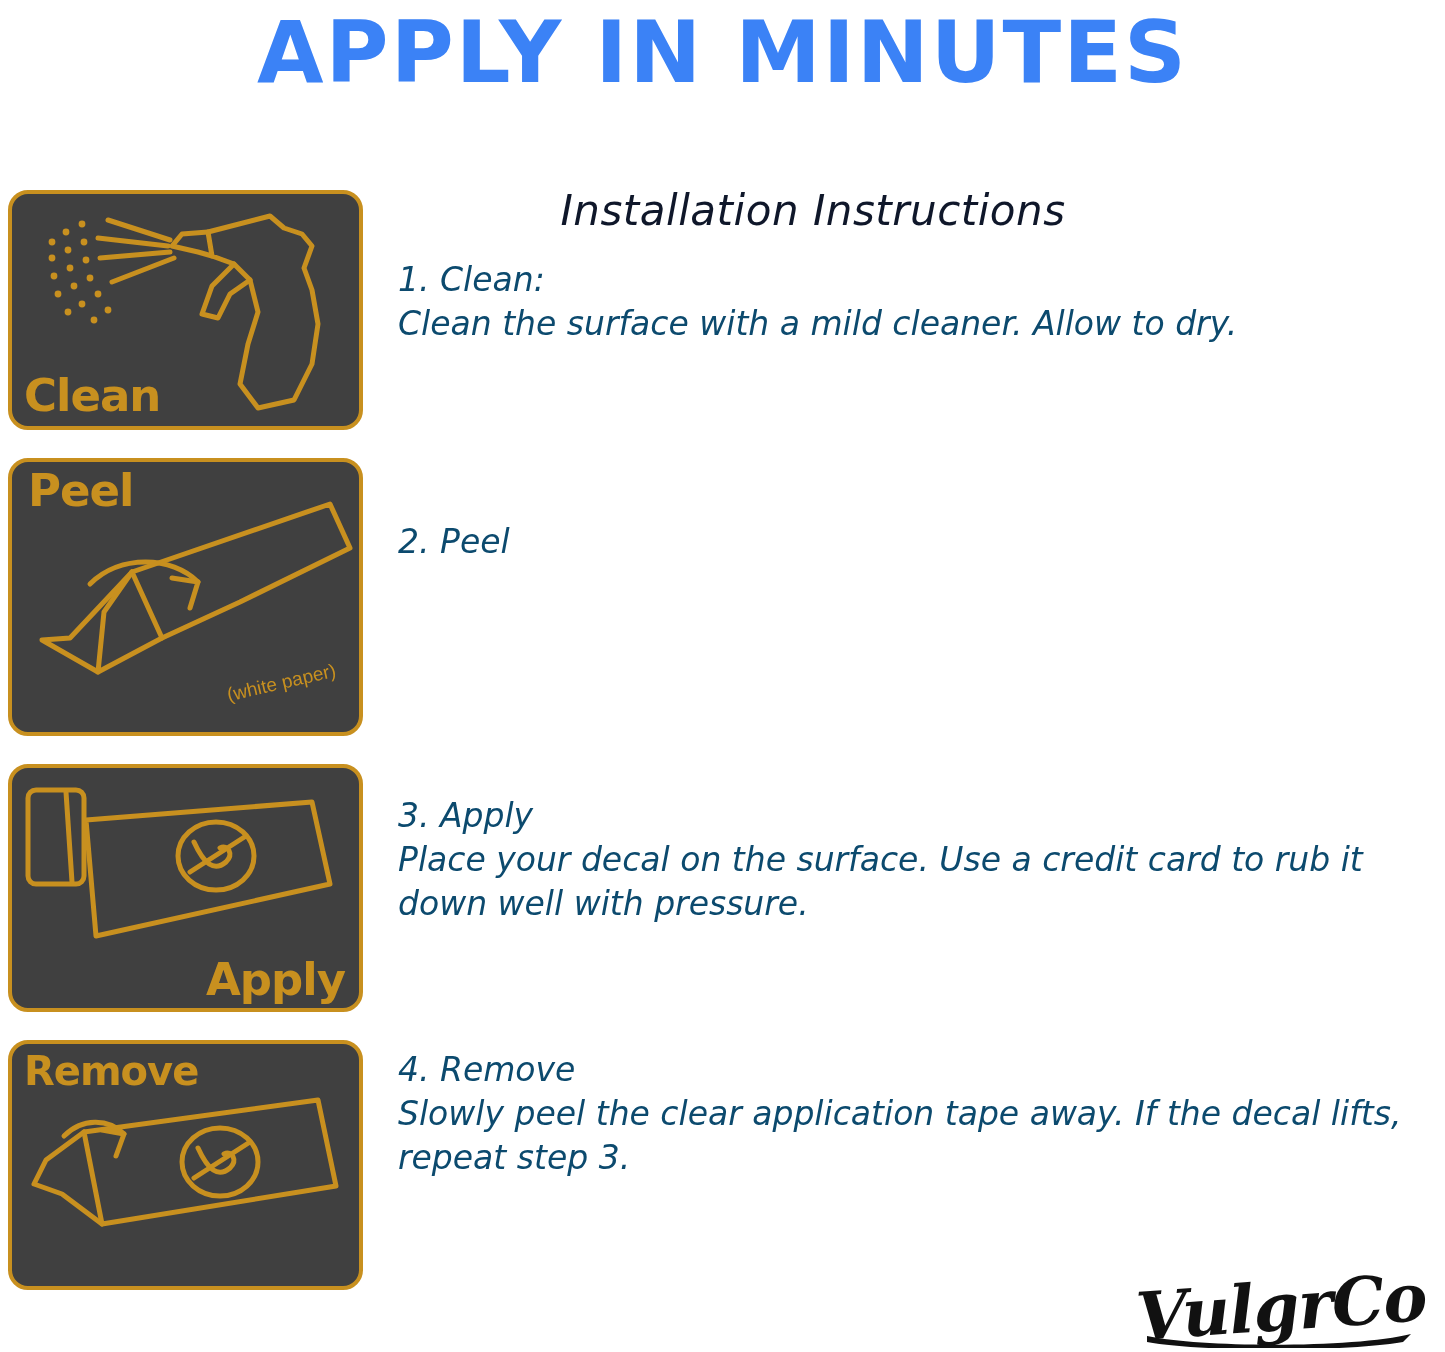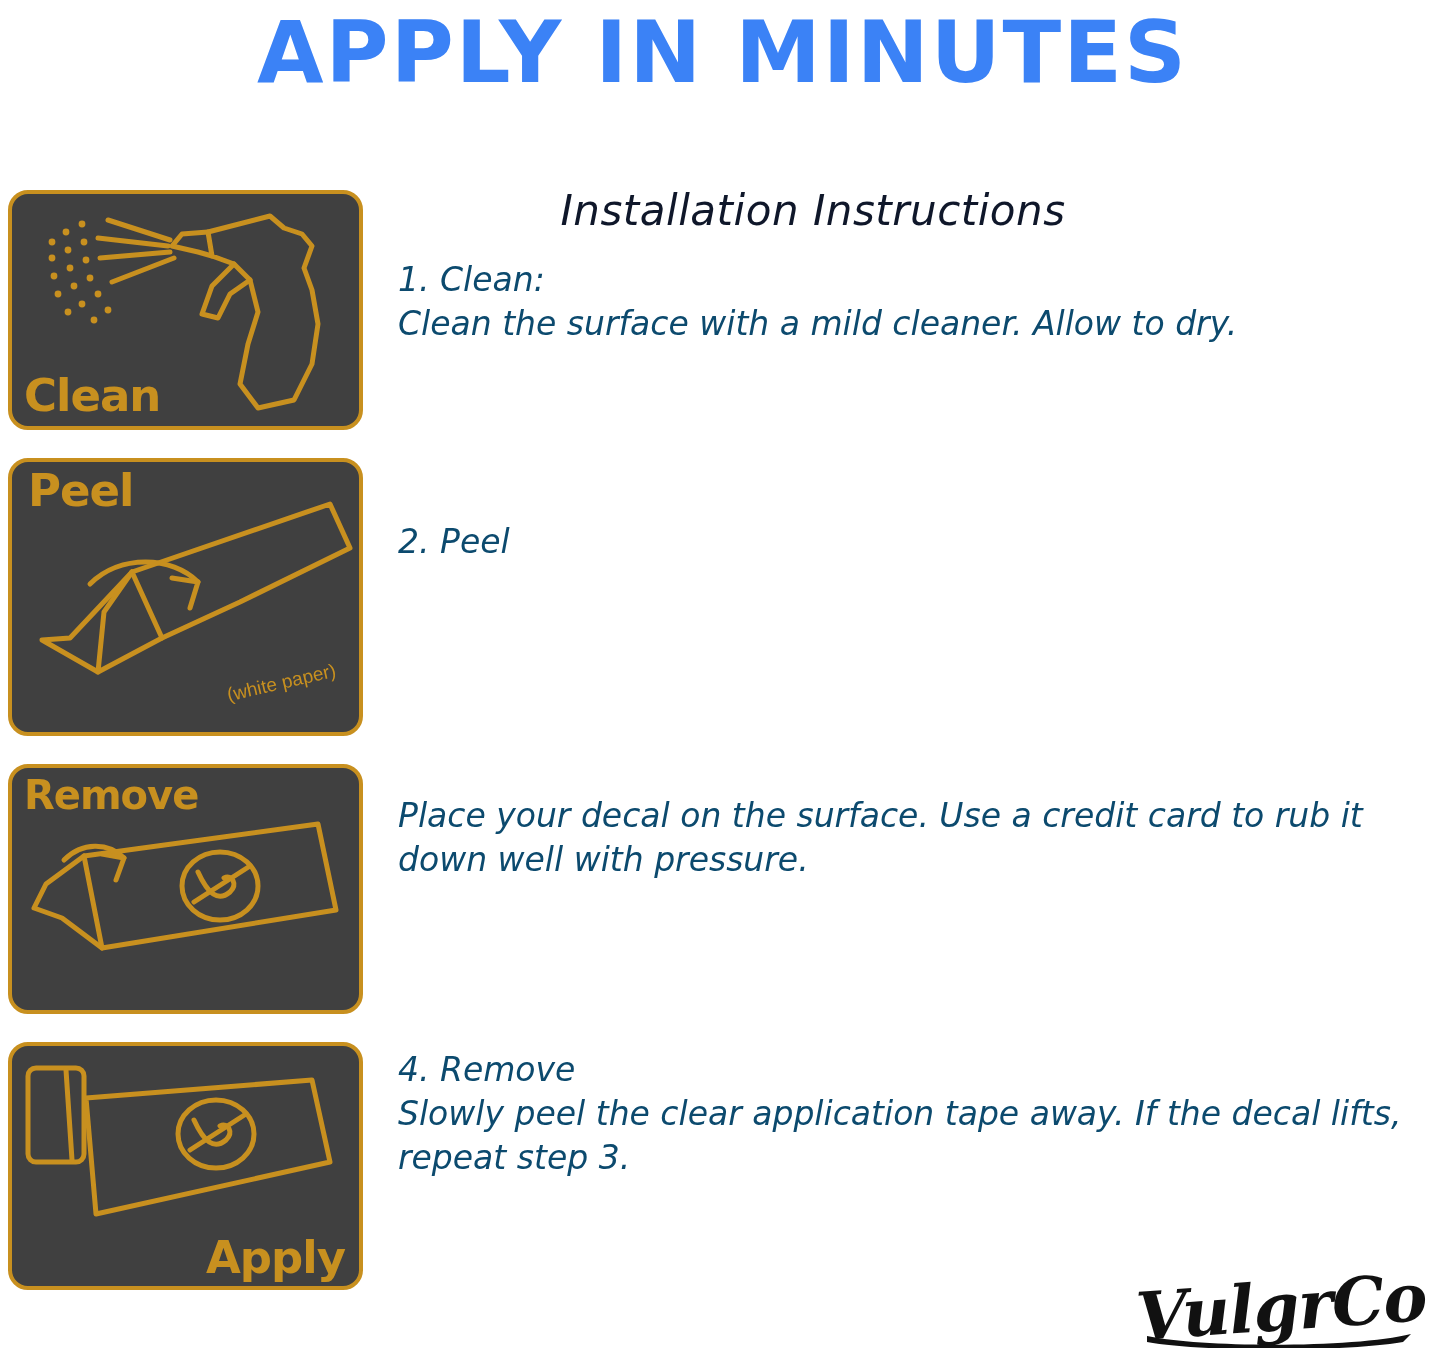--- a/index.html
+++ b/index.html
@@ -189,70 +189,71 @@
         <path d="M120 110 L92 150 L86 210"></path>
 
         <path d="M78 122 C108 92 160 94 186 120"></path>
         <path d="M186 120 L160 116 M186 120 L178 146"></path>
       </g>
     </svg>
     <span class="card-word word-peel">Peel</span>
     <span class="card-sub">(white paper)</span>
   </div>
 
+  <div class="icon-card card-apply">
+    <svg class="card-svg" width="350" height="244" viewBox="0 0 350 244">
+      <g fill="none" stroke="#C8901F" stroke-width="5" stroke-linecap="round" stroke-linejoin="round">
+
+        <path d="M74 52 L300 34 L318 116 L84 168 Z"></path>
+
+        <rect x="16" y="22" width="56" height="94" rx="8"></rect>
+        <path d="M54 24 L60 114"></path>
+
+        <ellipse cx="204" cy="88" rx="38" ry="34"></ellipse>
+        <path d="M182 74 C192 96 202 104 214 94 C222 86 216 76 208 80"></path>
+        <path d="M178 104 L234 68"></path>
+      </g>
+    </svg>
+    <span class="card-word word-apply">Apply</span>
+  </div>
+
   <div class="icon-card card-remove">
     <svg class="card-svg" width="350" height="246" viewBox="0 0 350 246">
       <g fill="none" stroke="#C8901F" stroke-width="5" stroke-linecap="round" stroke-linejoin="round">
 
         <path d="M72 88 L306 56 L324 142 L90 180 Z"></path>
 
         <path d="M72 88 L34 116 L22 140 L50 150 L90 180"></path>
         <path d="M52 92 C70 74 96 74 112 90"></path>
         <path d="M112 90 L90 86 M112 90 L104 112"></path>
 
         <ellipse cx="208" cy="118" rx="38" ry="34"></ellipse>
         <path d="M186 104 C196 126 206 134 218 124 C226 116 220 106 212 110"></path>
         <path d="M182 134 L238 98"></path>
       </g>
     </svg>
     <span class="card-word word-remove">Remove</span>
   </div>
 
-  <div class="icon-card card-apply">
-    <svg class="card-svg" width="350" height="244" viewBox="0 0 350 244">
-      <g fill="none" stroke="#C8901F" stroke-width="5" stroke-linecap="round" stroke-linejoin="round">
-
-        <path d="M74 52 L300 34 L318 116 L84 168 Z"></path>
-
-        <rect x="16" y="22" width="56" height="94" rx="8"></rect>
-        <path d="M54 24 L60 114"></path>
-
-        <ellipse cx="204" cy="88" rx="38" ry="34"></ellipse>
-        <path d="M182 74 C192 96 202 104 214 94 C222 86 216 76 208 80"></path>
-        <path d="M178 104 L234 68"></path>
-      </g>
-    </svg>
-    <span class="card-word word-apply">Apply</span>
-  </div>
-
 </div>
 
 <div class="instructions">
   <div class="inst-heading">Installation Instructions</div>
 
   <div class="step step-1">
     <span class="hd">1. Clean:</span>
     <span class="bd">Clean the surface with a mild cleaner. Allow to dry.</span>
   </div>
 
   <div class="step step-2">
     <span class="hd">2. Peel</span>
   </div>
 
   <div class="step step-3">
+    <span class="hd">3. Apply</span>
     <span class="bd">Place your decal on the surface. Use a credit card to rub it down well with pressure.</span>
   </div>
 
   <div class="step step-4">
     <span class="hd">4. Remove</span>
     <span class="bd">Slowly peel the clear application tape away. If the decal lifts, repeat step 3.</span>
   </div>
 </div>
 
 <div class="logo">VulgrCo</div>

